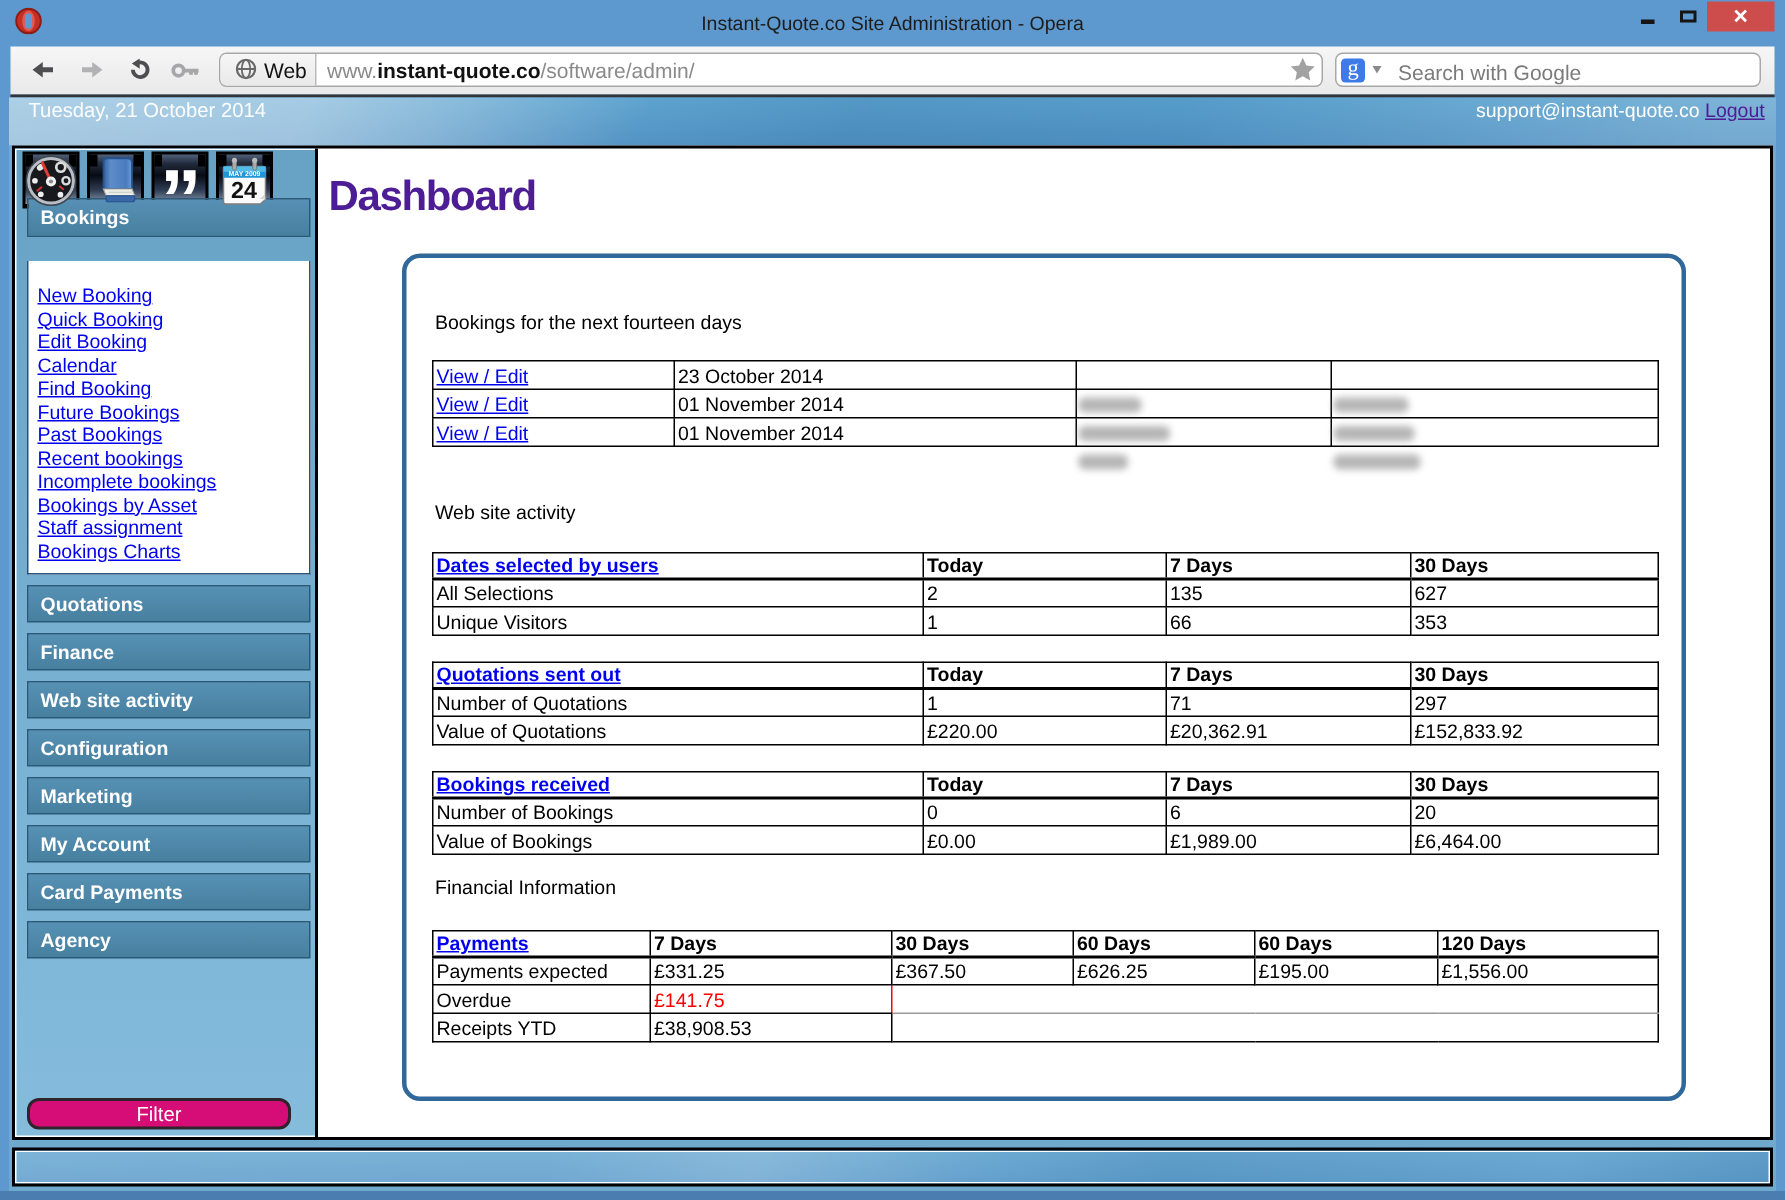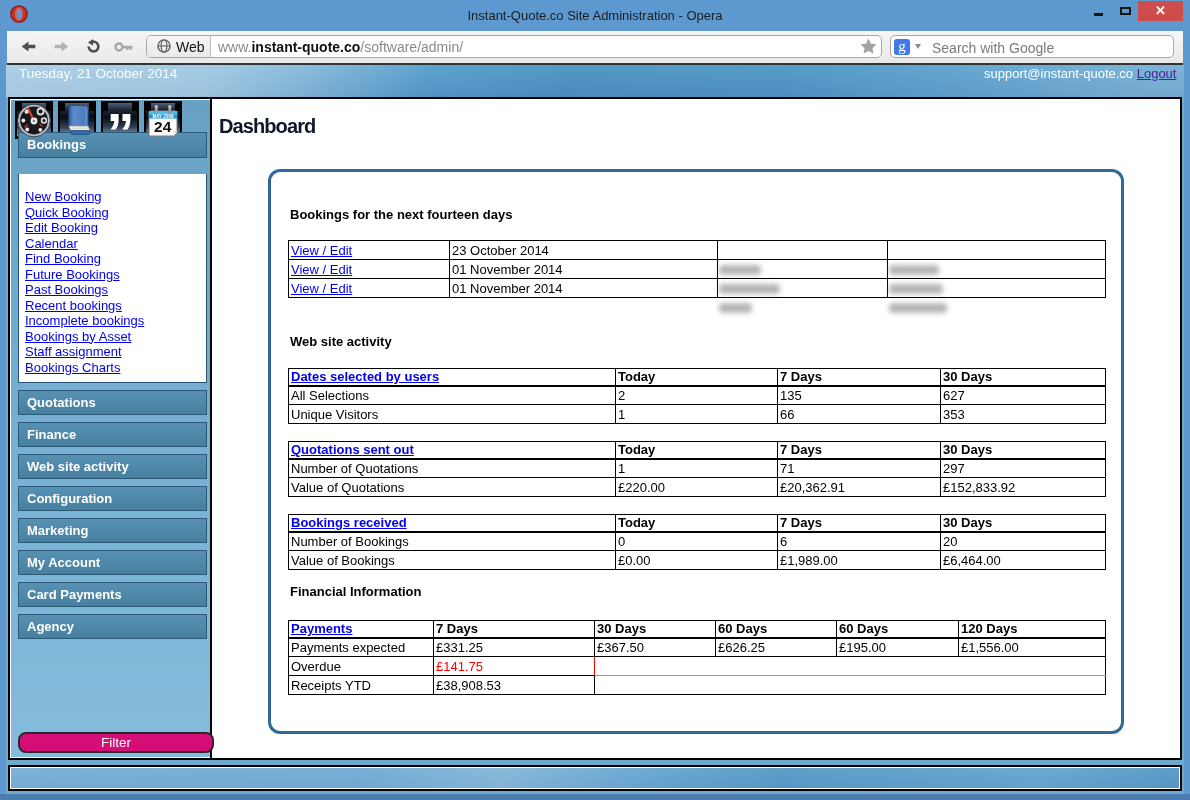--- a/index.html
+++ b/index.html
@@ -29,26 +29,26 @@
 
 .icon { top:101px; width:38px; height:38px; background:#000; }
 .icon i { position:absolute; left:2px; top:2px; width:34px; height:33px; background:linear-gradient(180deg, #51617b 0%, #222c3e 18%, #070b13 42%, #2e3c54 72%, #8d9cb0 100%); }
 .icon i:before { content:""; position:absolute; left:0; top:0; width:5px; height:8px; background:#000; }
 .icon i:after { content:""; position:absolute; right:0; top:0; width:5px; height:8px; background:#000; }
 .icon svg, .icon .q { position:absolute; left:0; top:0; z-index:2; }
 .menubar { left:18px; width:189px; height:25px; background:linear-gradient(#5690b4,#47809f); border:1px solid #2a5a78; color:#fff; font-weight:bold; font-size:13px; line-height:23px; padding-left:8px; }
 #bookhead { top:132px; height:26px; line-height:24px; }
 #linkpanel { left:18px; top:174px; width:189px; height:209px; background:#fff; border:1px solid #29527a; border-top:none; padding:15px 0 0 6px; }
 #linkpanel a { display:block; font-size:13px; line-height:15.5px; height:15.5px; }
-#filterbtn { left:18px; top:732px; width:196px; height:21px; background:#d60d76; border:2px solid #30242c; border-radius:8px; color:#fff; font-size:13.5px; line-height:17px; text-align:center; }
-
-
-#dashboard { left:219px; top:115px; font-size:20px; letter-spacing:-0.9px; font-weight:bold; color:#0f172a; }
+#filterbtn { left:18px; top:732px; width:176px; height:21px; background:#d60d76; border:2px solid #30242c; border-radius:8px; color:#fff; font-size:13.5px; line-height:17px; text-align:center; }
+
+
+#dashboard { left:219px; top:115px; font-size:28px; letter-spacing:-0.9px; font-weight:bold; color:#4c1d95; }
 #panel { left:268px; top:169px; width:856px; height:565px; border:3px solid #2f6899; border-radius:12px; }
-.h4 { font-size:13px; font-weight:bold; color:#000; }
+.h4 { font-size:13px; font-weight:normal; color:#000; }
 table { border-collapse:collapse; table-layout:fixed; font-size:13px; color:#000; }
 td,th { border:1px solid #000; padding:0 2px; height:19px; overflow:hidden; white-space:nowrap; }
 th { border-bottom:2px solid #000; height:17px; font-size:13px; }
 td a, th a { font-weight:bold; }
 .blur { background:#8f8f8f; opacity:.65; border-radius:4px; filter:blur(2.5px); }
 .red { color:#f00; }
 </style></head>
 <body>
 
 <div id="titlebar" class="abs"></div>

